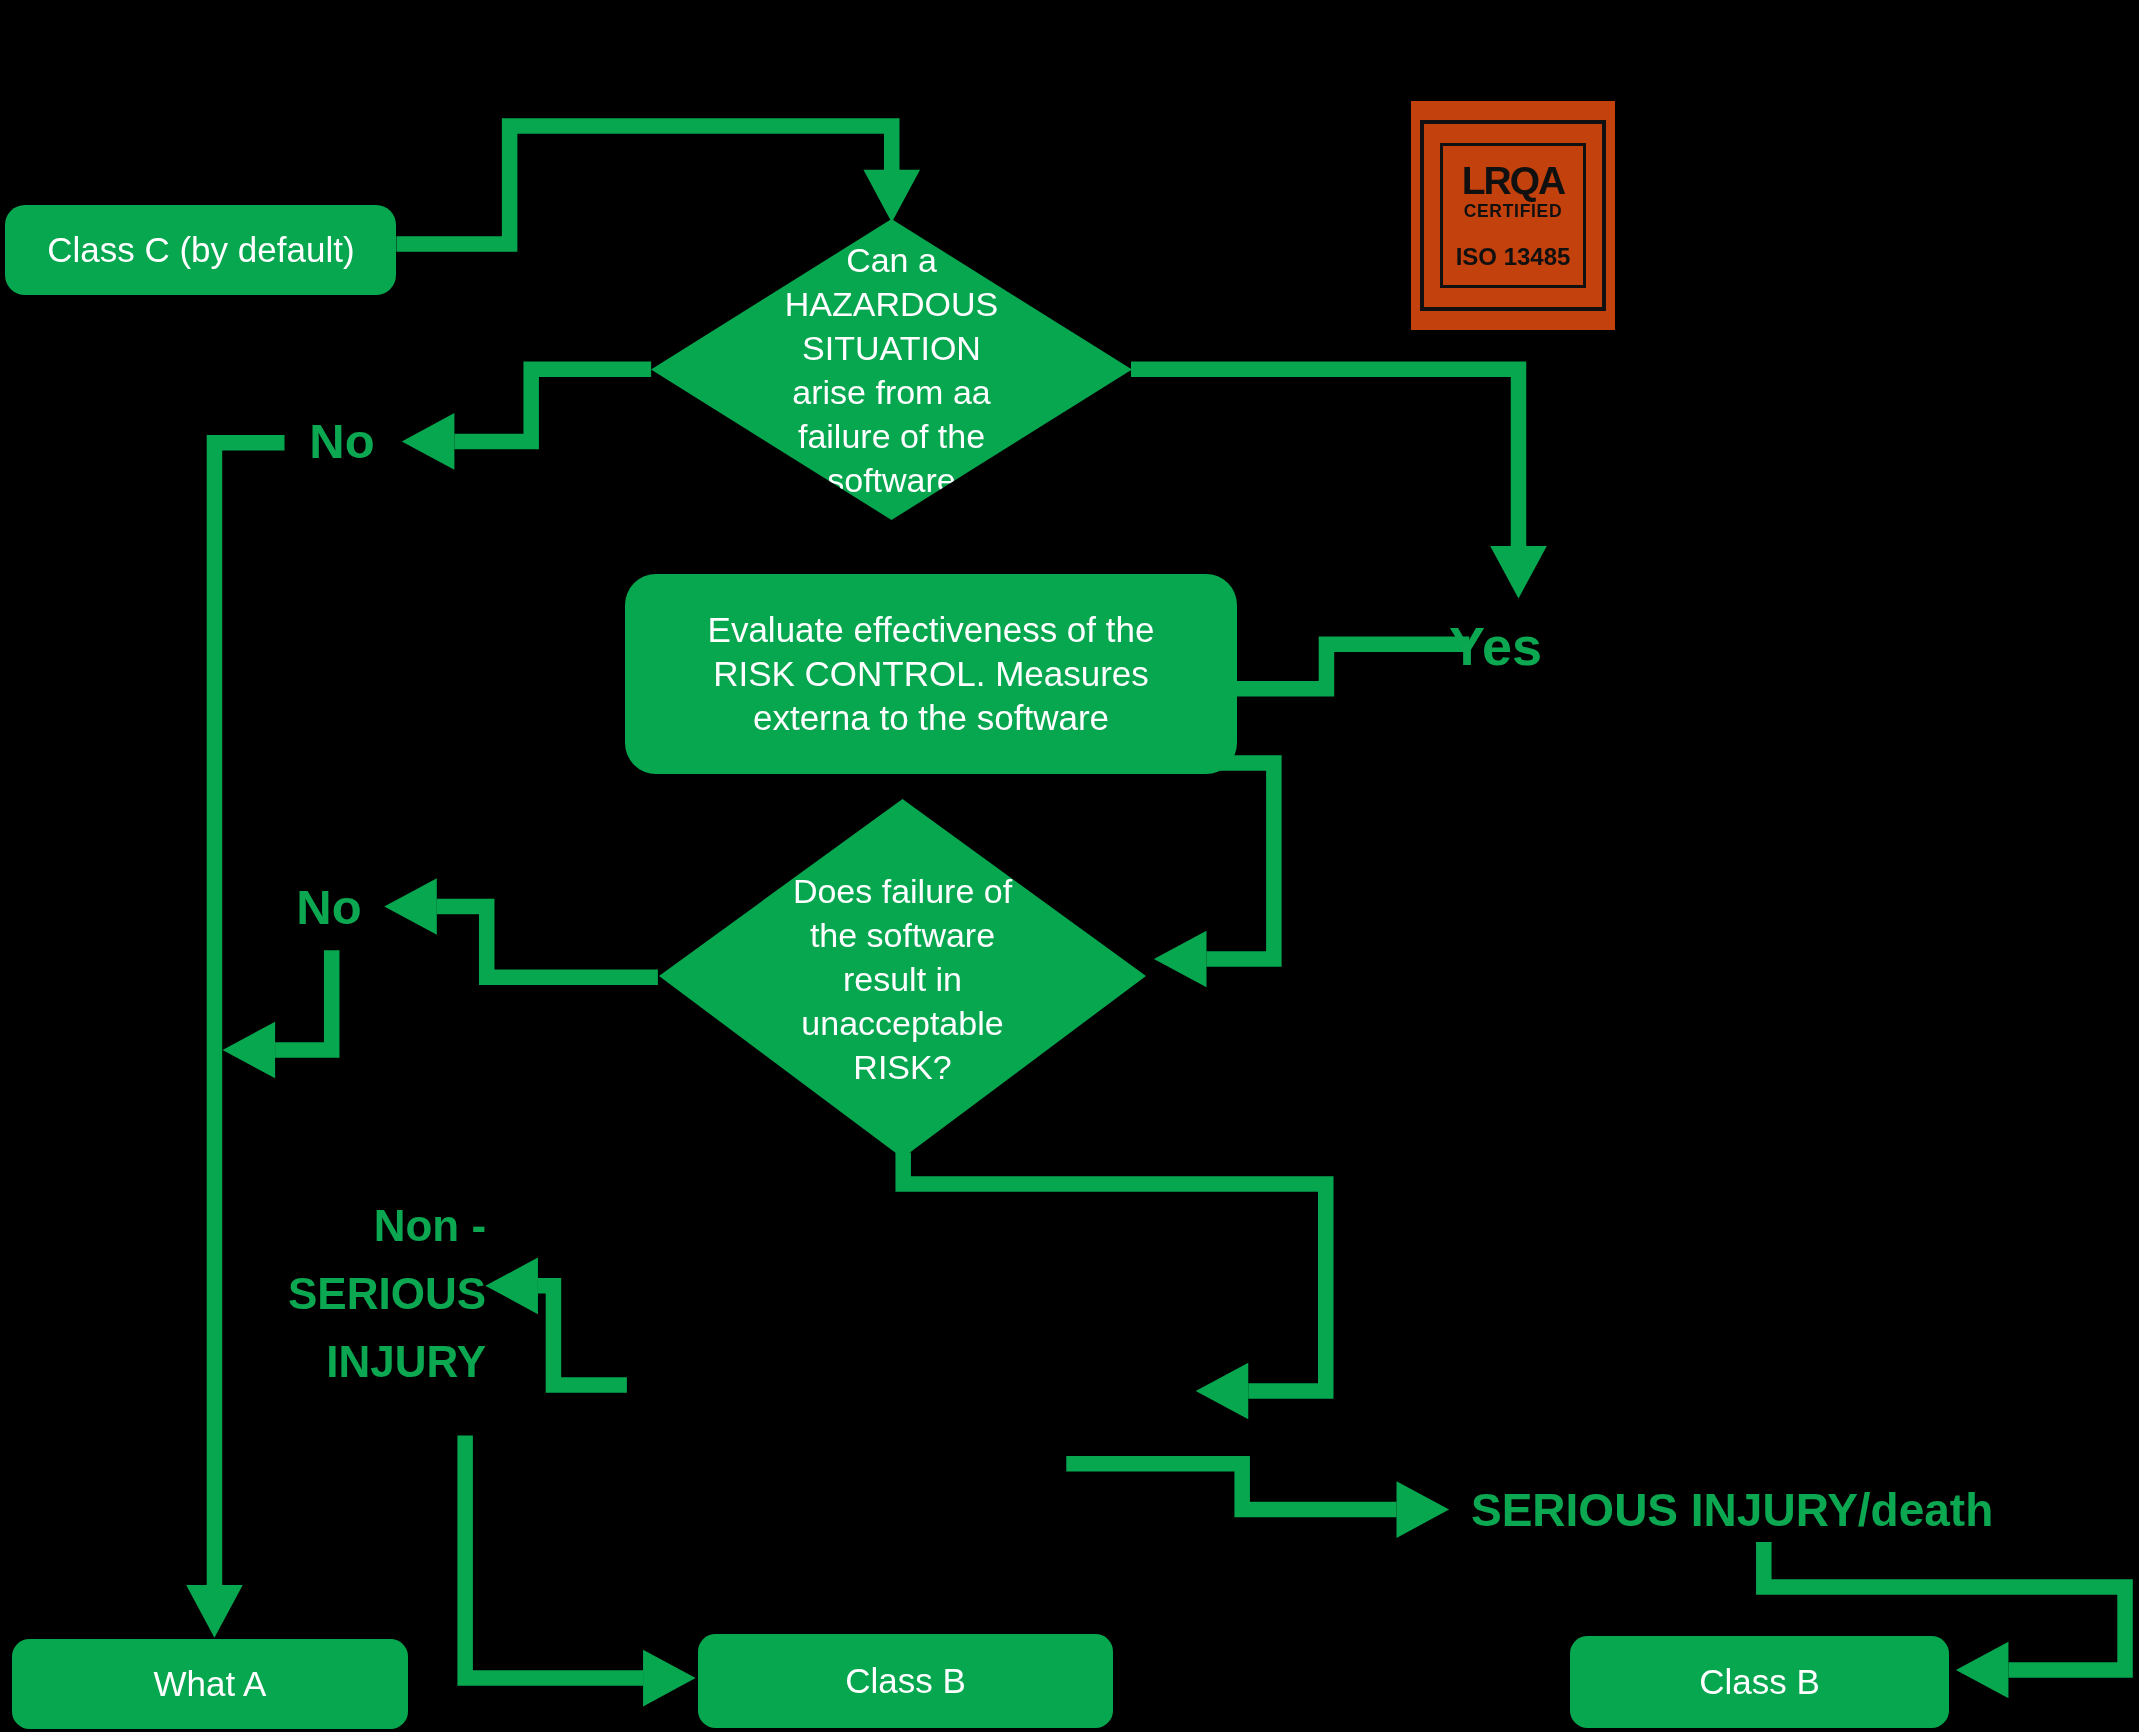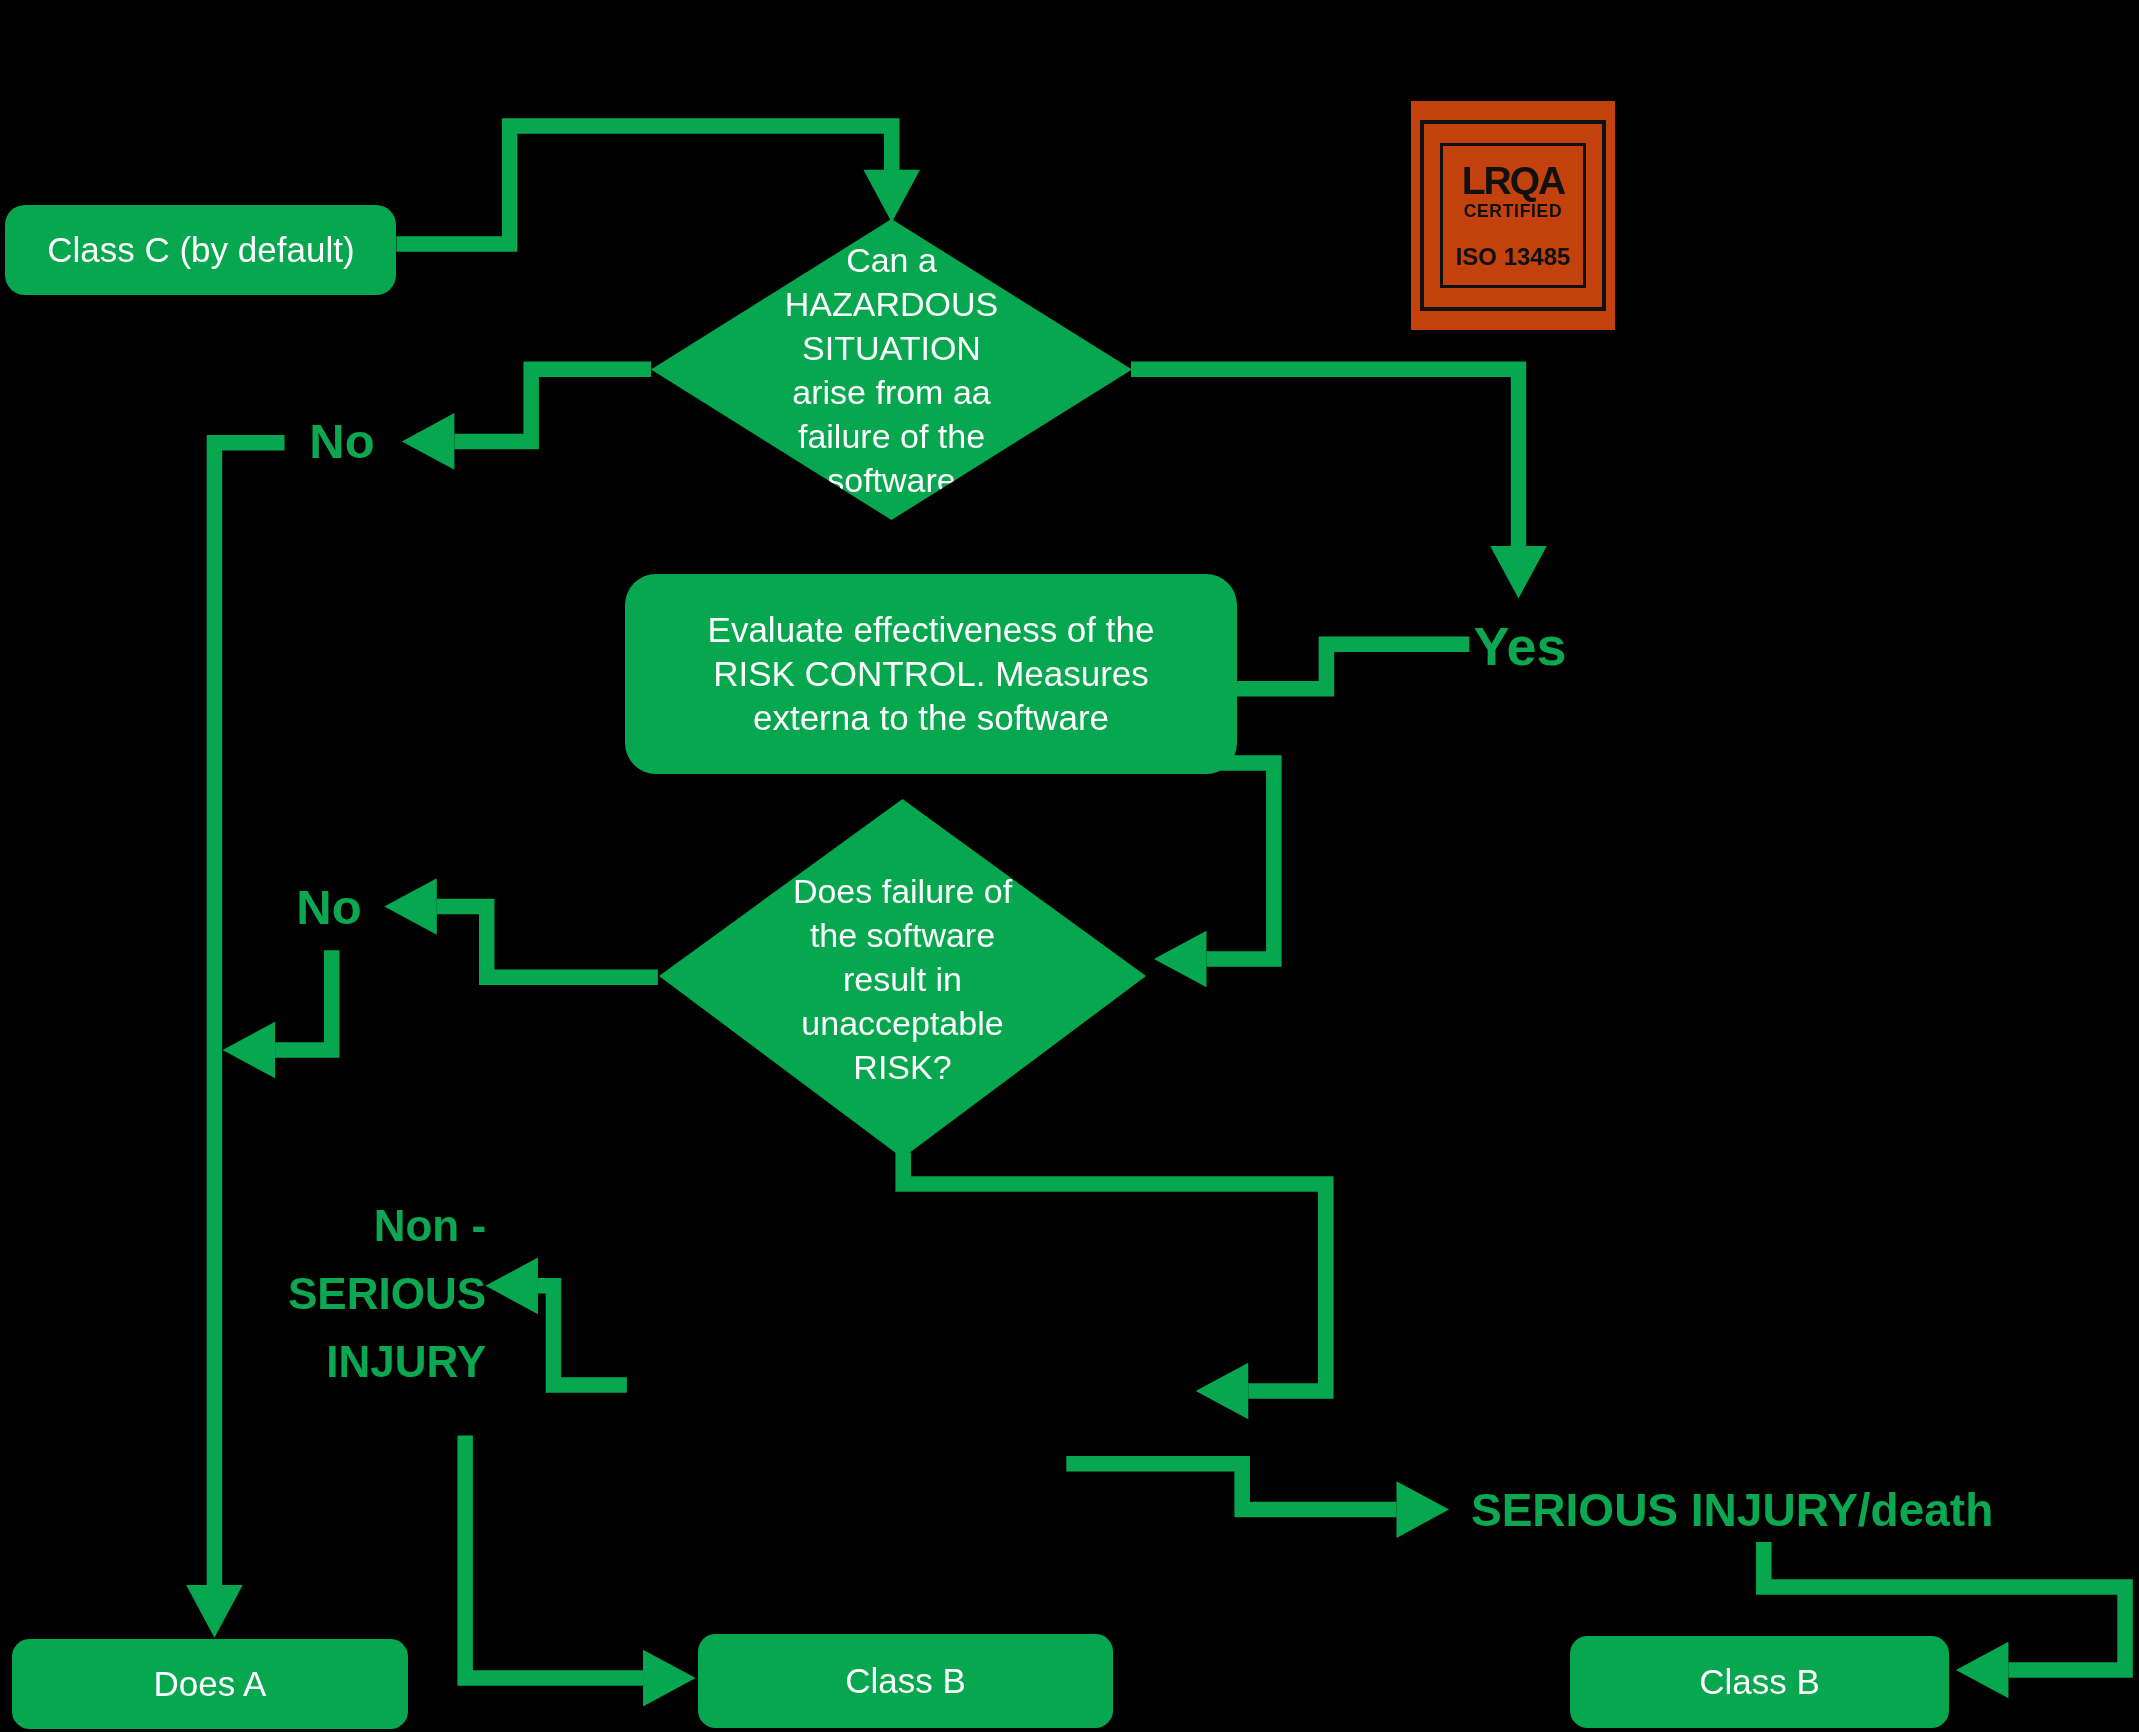--- a/index.html
+++ b/index.html
@@ -27,21 +27,21 @@
     clip-path:polygon(48% 0%,100% 51.5%,48% 100%,0% 51.5%);}
   #class-c-box{left:5.4px;top:193px;width:391px;height:90px;margin-top:12px;}
   #evaluate-box{left:625px;top:574px;width:612px;height:200px;}
   #class-a-box{left:12px;top:1639px;width:396px;height:90px;border-radius:17.5px;}
   #class-b-mid-box{left:698px;top:1634px;width:415px;height:94px;border-radius:17.5px;}
   #class-b-right-box{left:1570px;top:1636px;width:379px;height:92px;border-radius:17.5px;}
   
   .glabel{position:absolute;color:#0ca751;font-weight:700;}
   #lbl-no-top{left:288px;top:412px;width:108px;font-size:49px;line-height:59px;text-align:center;}
   #lbl-no-mid{left:275px;top:878px;width:108px;font-size:49px;line-height:59px;text-align:center;}
-  #lbl-yes{left:1449px;top:615px;width:142px;font-size:54px;line-height:62px;text-align:center;}
+  #lbl-yes{left:1449px;top:615px;width:142px;font-size:54px;line-height:62px;}
   #lbl-non-serious{left:288px;top:1192px;font-size:44px;line-height:68px;text-align:right;}
   #lbl-serious{left:1471px;top:1483px;font-size:46px;line-height:54px;}
   
   #zp-logo{position:absolute;left:1176px;top:115px;width:243px;height:202px;
     color:#3ec47a;font-size:222px;line-height:195px;font-weight:800;letter-spacing:-12px;}
   
   #lrqa-card{position:absolute;left:1411px;top:101px;width:204px;height:229px;background:#c2410c;}
   #lrqa-outer{position:absolute;left:9.4px;right:9.4px;top:19px;bottom:19px;border:4.7px solid #101010;}
   #lrqa-inner{position:absolute;left:16px;right:16px;top:19px;bottom:19px;border:3.4px solid #101010;
     display:flex;flex-direction:column;align-items:center;justify-content:center;color:#101010;}
@@ -118,21 +118,21 @@
   <div class="shape diamond" id="risk-diamond">
     <span class="prelined">Does failure of
 the software
 result in
 unacceptable
 RISK?</span>
   </div>
 
 
   <div class="shape rbox" id="class-a-box">
-    <span>Does A</span>
+    <span>What A</span>
   </div>
 
   <div class="shape rbox" id="class-b-mid-box">
     <span>Class B</span>
   </div>
 
   <div class="shape rbox" id="class-b-right-box">
     <span>Class B</span>
   </div>
 

